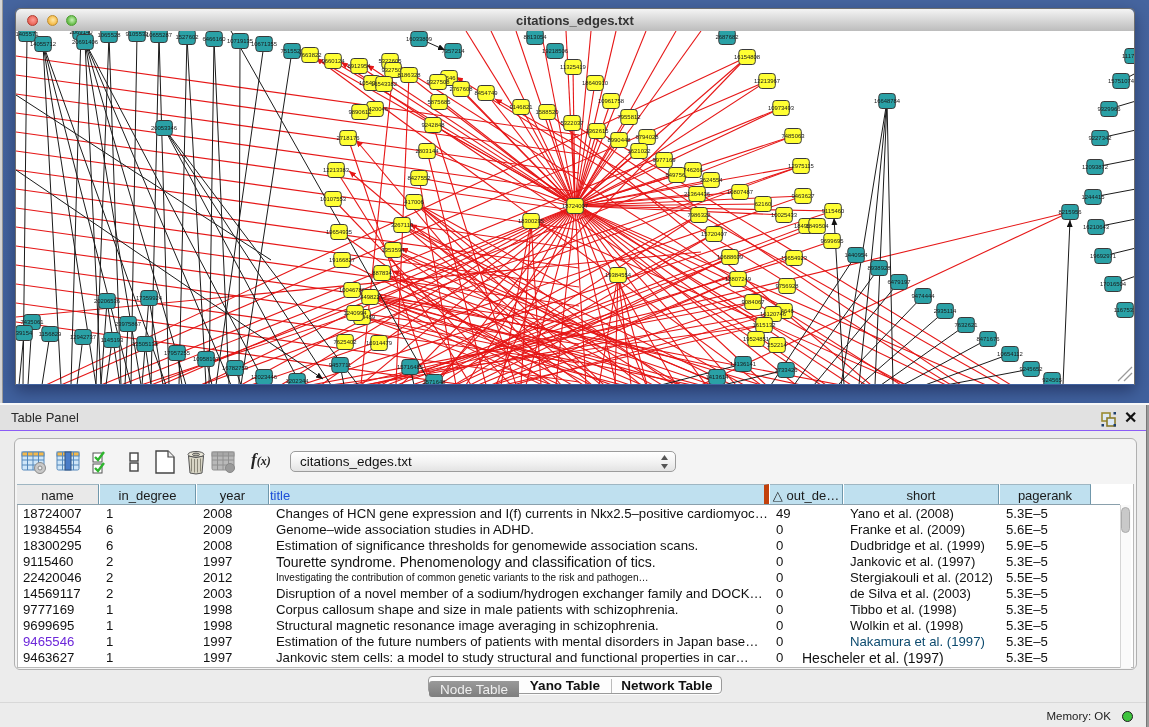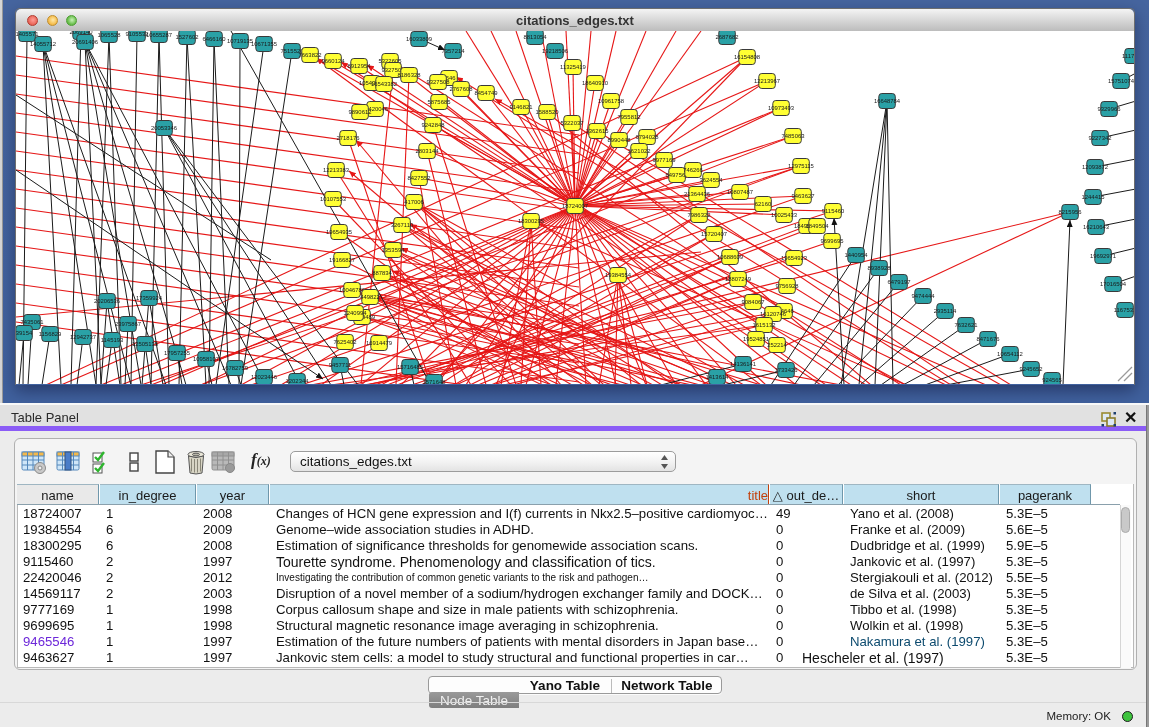--- a/index.html
+++ b/index.html
@@ -829,21 +829,21 @@
         <g stroke="#9a9a9a" stroke-width="1.3">
           <line x1="1102" y1="350" x2="1116" y2="336"></line>
           <line x1="1108" y1="350" x2="1116" y2="342"></line>
         </g>
       </svg>
  </div>
 </div>
 
 <div style="position:absolute;left:0;top:403px;width:1149px;height:324px;background:#ececec">
  <div style="position:absolute;left:0;top:0;width:100%;height:2px;background:#f8f8f8"></div>
- <div style="position:absolute;left:0;top:2px;width:100%;height:26px;background:#e1e1e1;border-bottom:5px solid #8b5cf6;
+ <div style="position:absolute;left:0;top:2px;width:100%;height:26px;background:#e1e1e1;border-bottom:1px solid #8b5cf6;
       font-size:13px;color:#2a2a2a;line-height:26px;padding-left:11px">Table Panel</div>
  <svg style="position:absolute;left:1101px;top:8px" width="16" height="16" viewBox="0 0 16 16">
    <rect x="1" y="2" width="8" height="8" fill="#dde9f6" stroke="#9a8b33" stroke-width="1.6"></rect>
    <rect x="6" y="7" width="8" height="8" fill="#dde9f6" stroke="#8a7b2b" stroke-width="1.6"></rect>
    <rect x="12.5" y="1" width="2.5" height="2.5" fill="#1c3f6e"></rect>
    <rect x="0.5" y="13" width="2.5" height="2.5" fill="#1c3f6e"></rect>
    <rect x="12.5" y="13" width="2.5" height="2.5" fill="#1c3f6e"></rect>
  </svg>
  <div style="position:absolute;left:1124px;top:5px;font-size:16px;font-weight:bold;color:#111">✕</div>
 </div>
@@ -896,21 +896,21 @@
   <svg style="position:absolute;right:6px;top:3px" width="9" height="14" viewBox="0 0 9 14">
     <path d="M4.5 0 L8 5 H1 Z" fill="#555"></path>
       <path d="M4.5 14 L8 9 H1 Z" fill="#555"></path>
     </svg>
 </div>
 
 <div style="position:absolute;left:17px;top:484px;width:1117px;height:184px;background:#fff;border:1px solid #b9b9b9;border-top:none"></div>
 <div style="position:absolute;left:17px;top:484px;width:82px;height:20px;background:#e9e9e9;border-right:1px solid #6f97ab;border-top:1px solid #9fb6c2;font-size:13px;text-align:center;line-height:21px;color:#1a1a1a">name</div>
 <div style="position:absolute;left:100px;top:484px;width:96px;height:20px;background:#bfe0ef;border-right:1px solid #6f97ab;border-top:1px solid #9fb6c2;font-size:13px;text-align:center;line-height:21px;color:#1a1a1a">in_degree</div>
 <div style="position:absolute;left:197px;top:484px;width:72px;height:20px;background:#bfe0ef;border-right:1px solid #6f97ab;border-top:1px solid #9fb6c2;font-size:13px;text-align:center;line-height:21px;color:#1a1a1a">year</div>
-<div style="position:absolute;left:270px;top:484px;width:499px;height:20px;background:#bfe0ef;border-right:1px solid #c2410c;border-top:1px solid #9fb6c2;font-size:13px;text-align:right;line-height:21px;color:#c2410c">title</div>
+<div style="position:absolute;left:270px;top:484px;width:499px;height:20px;background:#bfe0ef;border-right:5px solid #c2410c;border-top:1px solid #9fb6c2;font-size:13px;text-align:left;line-height:21px;color:#1d4ed8">title</div>
 <div style="position:absolute;left:770px;top:484px;width:73px;height:20px;background:#bfe0ef;border-right:1px solid #6f97ab;border-top:1px solid #9fb6c2;font-size:13px;text-align:center;line-height:21px;color:#1a1a1a">△ out_de…</div>
 <div style="position:absolute;left:844px;top:484px;width:155px;height:20px;background:#bfe0ef;border-right:1px solid #6f97ab;border-top:1px solid #9fb6c2;font-size:13px;text-align:center;line-height:21px;color:#1a1a1a">short</div>
 <div style="position:absolute;left:1000px;top:484px;width:91px;height:20px;background:#bfe0ef;border-right:1px solid #6f97ab;border-top:1px solid #9fb6c2;font-size:13px;text-align:center;line-height:21px;color:#1a1a1a">pagerank</div>
 <div style="position:absolute;left:17px;top:504px;width:1103px;height:1px;background:#8aa0ac"></div>
 <div style="position:absolute;left:23px;top:506px;height:16px;width:300px;overflow:hidden;font-size:13.2px;line-height:16px;color:#111;white-space:nowrap">18724007</div>
 <div style="position:absolute;left:106px;top:506px;height:16px;width:300px;overflow:hidden;font-size:13.2px;line-height:16px;color:#111;white-space:nowrap">1</div>
 <div style="position:absolute;left:203px;top:506px;height:16px;width:300px;overflow:hidden;font-size:13.2px;line-height:16px;color:#111;white-space:nowrap">2008</div>
 <div style="position:absolute;left:276px;top:506px;height:16px;width:494px;overflow:hidden;font-size:13.2px;line-height:16px;color:#111;white-space:nowrap">Changes of HCN gene expression and I(f) currents in Nkx2.5–positive cardiomyoc…</div>
 <div style="position:absolute;left:776px;top:506px;height:16px;width:300px;overflow:hidden;font-size:13.2px;line-height:16px;color:#111;white-space:nowrap">49</div>
 <div style="position:absolute;left:850px;top:506px;height:16px;width:300px;overflow:hidden;font-size:13.2px;line-height:16px;color:#111;white-space:nowrap">Yano et al. (2008)</div>
@@ -976,21 +976,21 @@
 <div style="position:absolute;left:203px;top:650px;height:16px;width:300px;overflow:hidden;font-size:13.2px;line-height:16px;color:#111;white-space:nowrap">1997</div>
 <div style="position:absolute;left:276px;top:650px;height:16px;width:494px;overflow:hidden;font-size:13.2px;line-height:16px;color:#111;white-space:nowrap">Jankovic stem cells: a model to study structural and functional properties in car…</div>
 <div style="position:absolute;left:776px;top:650px;height:16px;width:300px;overflow:hidden;font-size:13.2px;line-height:16px;color:#111;white-space:nowrap">0</div>
 <div style="position:absolute;left:802px;top:650px;height:16px;width:300px;overflow:hidden;font-size:14px;line-height:16px;color:#111;white-space:nowrap">Hescheler et al. (1997)</div>
 <div style="position:absolute;left:1006px;top:650px;height:16px;width:300px;overflow:hidden;font-size:13.2px;line-height:16px;color:#111;white-space:nowrap">5.3E–5</div>
 
 <div style="position:absolute;left:1120px;top:505px;width:11px;height:163px;background:#fafafa;border-left:1px solid #d5d5d5"></div>
 <div style="position:absolute;left:1121px;top:507px;width:9px;height:26px;background:#c9c9c9;border:1px solid #ababab;border-radius:5px"></div>
 
 <div style="position:absolute;left:428px;top:676px;width:294px;height:18px;border:1px solid #9a9a9a;border-radius:4px;background:#fdfdfd;box-shadow:0 1px 0 rgba(255,255,255,0.8)">
- <div style="position:absolute;left:0;top:15px;width:90px;height:100%;background:linear-gradient(180deg,#9a9a9a,#7e7e7e);
+ <div style="position:absolute;left:0;top:4px;width:90px;height:100%;background:linear-gradient(180deg,#9a9a9a,#7e7e7e);
       border-radius:3px 0 0 3px;color:#f0f0f0;font-size:13.5px;text-align:center;line-height:17px">Node Table</div>
  <div style="position:absolute;left:90px;top:0;width:92px;height:100%;color:#111;font-weight:bold;font-size:13.5px;text-align:center;line-height:17px">Yano Table</div>
  <div style="position:absolute;left:182px;top:2px;width:1px;height:14px;background:#bbb"></div>
  <div style="position:absolute;left:182px;top:0;width:112px;height:100%;color:#111;font-weight:bold;font-size:13.5px;text-align:center;line-height:17px">Network Table</div>
 </div>
 
 <div style="position:absolute;left:0px;top:702px;width:1149px;height:1px;background:#d8d8d8"></div>
 <div style="position:absolute;right:38px;top:710px;font-size:11.5px;color:#222">Memory: OK</div>
 <div style="position:absolute;left:1122px;top:711px;width:11px;height:11px;border-radius:50%;background:#3ec43e;border:1px solid #1e1e1e"></div>
 <div style="position:absolute;left:1146px;top:405px;width:3px;height:322px;background:#9a9a9a;border-left:1px solid #777"></div>

